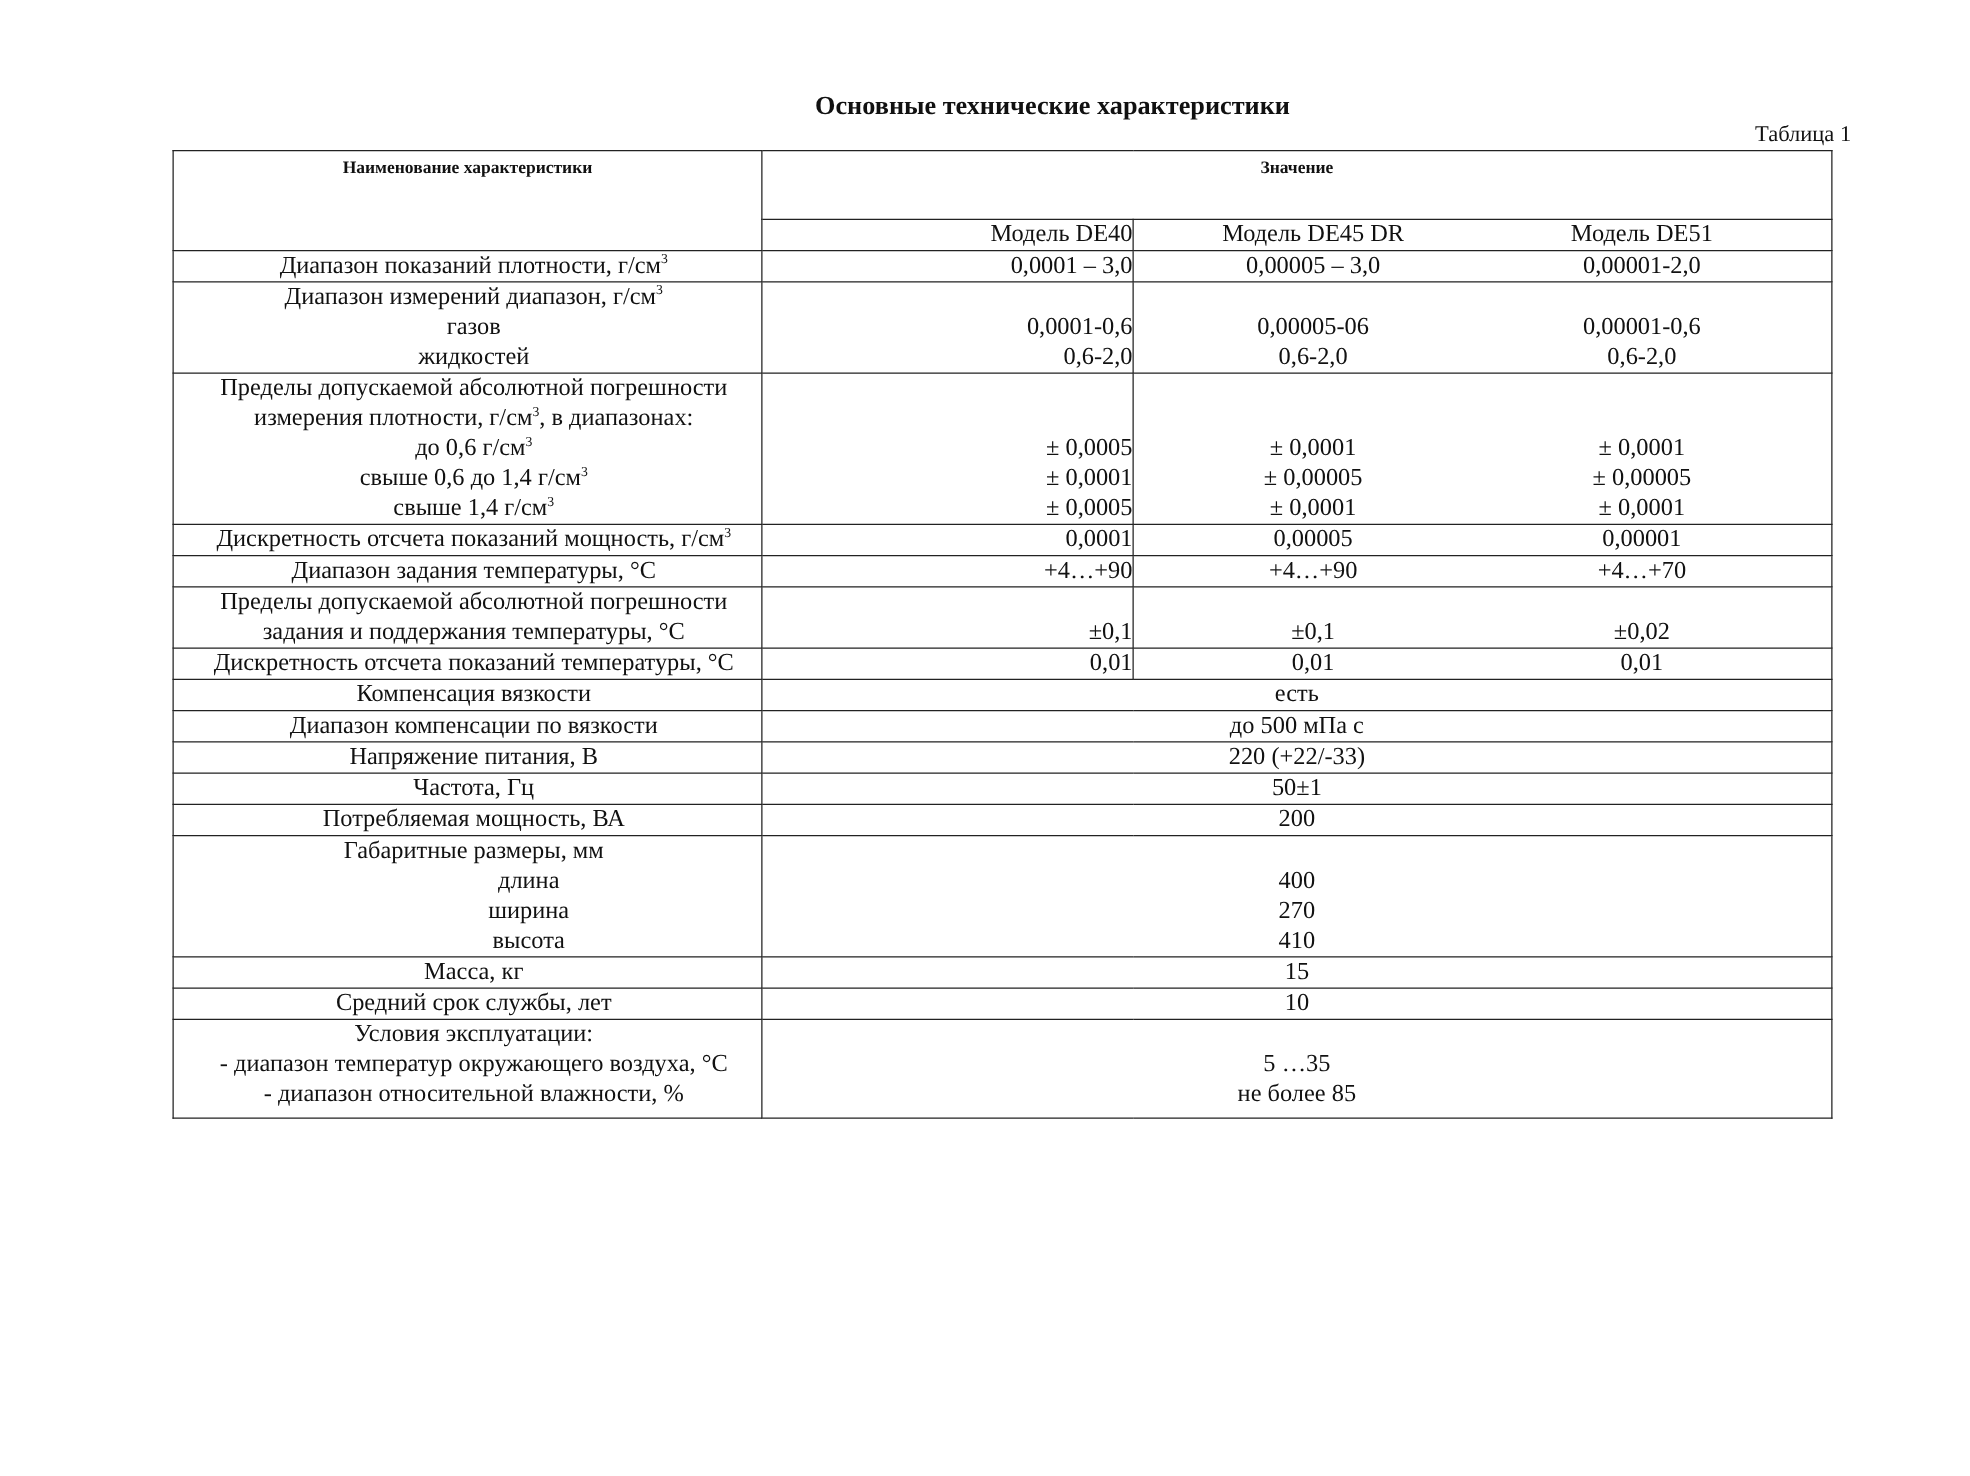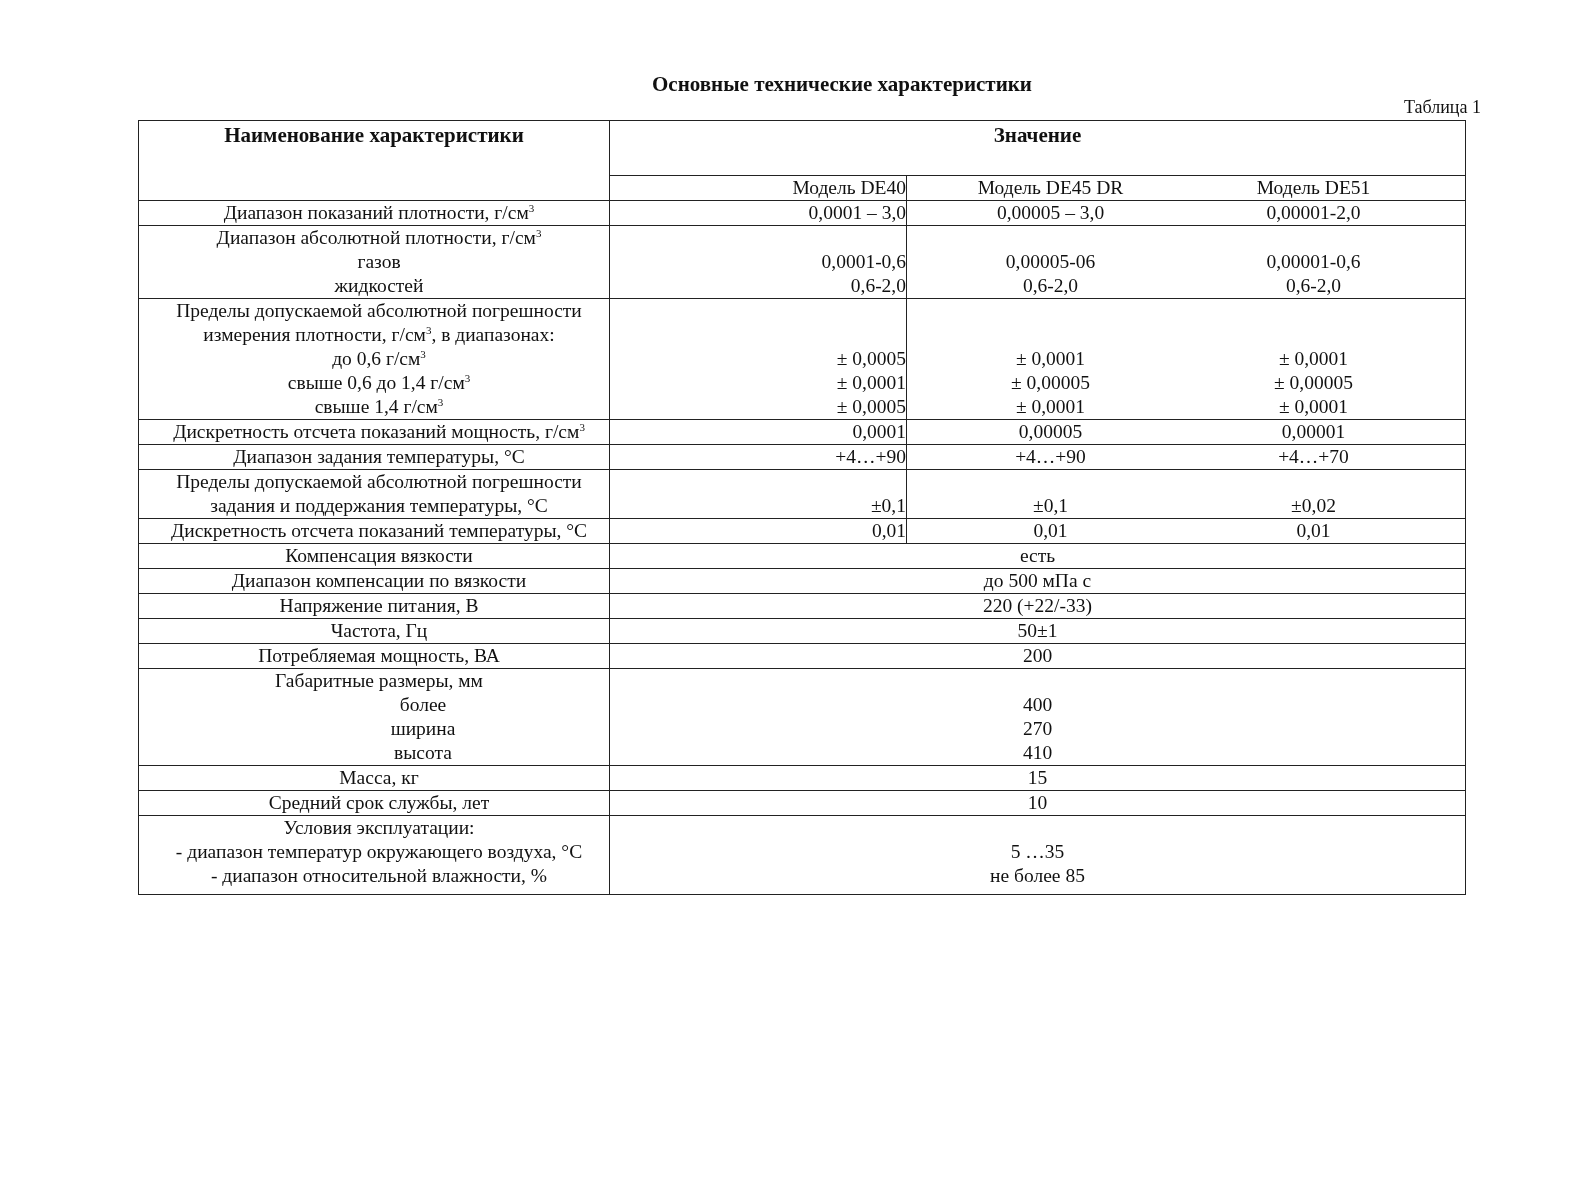--- a/index.html
+++ b/index.html
@@ -20,21 +20,21 @@
       width: 1328px;
       border-collapse: collapse;
       font-size: 19.5px;
       line-height: 24px;
     }
     table.spec td, table.spec th {
       border: 1.5px solid #222;
       padding: 0 0 0 10px;
       vertical-align: bottom;
     }
-    table.spec th { font-weight: bold; font-size: 21px; vertical-align: top; padding-top: 2px; }
+    table.spec th { font-weight: bold; font-size: 14px; vertical-align: top; padding-top: 2px; }
     .c-name { width: 460px; text-align: center; }
     .c-m1 { width: 296px; text-align: right; padding-left: 0 !important; }
     .c-m23 { text-align: center; padding-left: 0 !important; }
     .model-pair { display: flex; justify-content: flex-end; }
     .model-pair > div { flex: 1; text-align: center; }
     .model-pair > div:first-child { padding-left: 12px; }
     .model-pair > div:last-child { padding-right: 20px; }
     .merged { text-align: center; padding-left: 0 !important; }
     .line { display: block; height: 24px; }
     .indent { padding-left: 88px; }
@@ -70,21 +70,21 @@
     <td class="c-m23">
           <div class="model-pair">
             <div>0,00005 – 3,0</div>
             <div>0,00001-2,0</div>
           </div>
         </td>
   </tr>
 
   <tr>
     <td class="c-name">
-      <span class="line"><span>Диапазон абсолютной плотности, г/см</span><sup>3</sup></span>
+      <span class="line"><span>Диапазон измерений диапазон, г/см</span><sup>3</sup></span>
       <span class="line">газов</span>
       <span class="line">жидкостей</span>
     </td>
     <td class="c-m1">
       <span class="line">0,0001-0,6</span>
       <span class="line">0,6-2,0</span>
     </td>
     <td class="c-m23">
       <div class="model-pair">
             <div>0,00005-06</div>
@@ -190,21 +190,21 @@
     <td class="merged" colspan="2">50±1</td>
   </tr>
   <tr>
     <td class="c-name">Потребляемая мощность, ВА</td>
     <td class="merged" colspan="2">200</td>
   </tr>
 
   <tr>
     <td class="c-name">
       <span class="line">Габаритные размеры, мм</span>
-      <span class="line indent">более</span>
+      <span class="line indent">длина</span>
       <span class="line indent">ширина</span>
       <span class="line indent">высота</span>
     </td>
     <td class="merged" colspan="2">
       <span class="line">400</span>
       <span class="line">270</span>
       <span class="line">410</span>
     </td>
   </tr>
 

